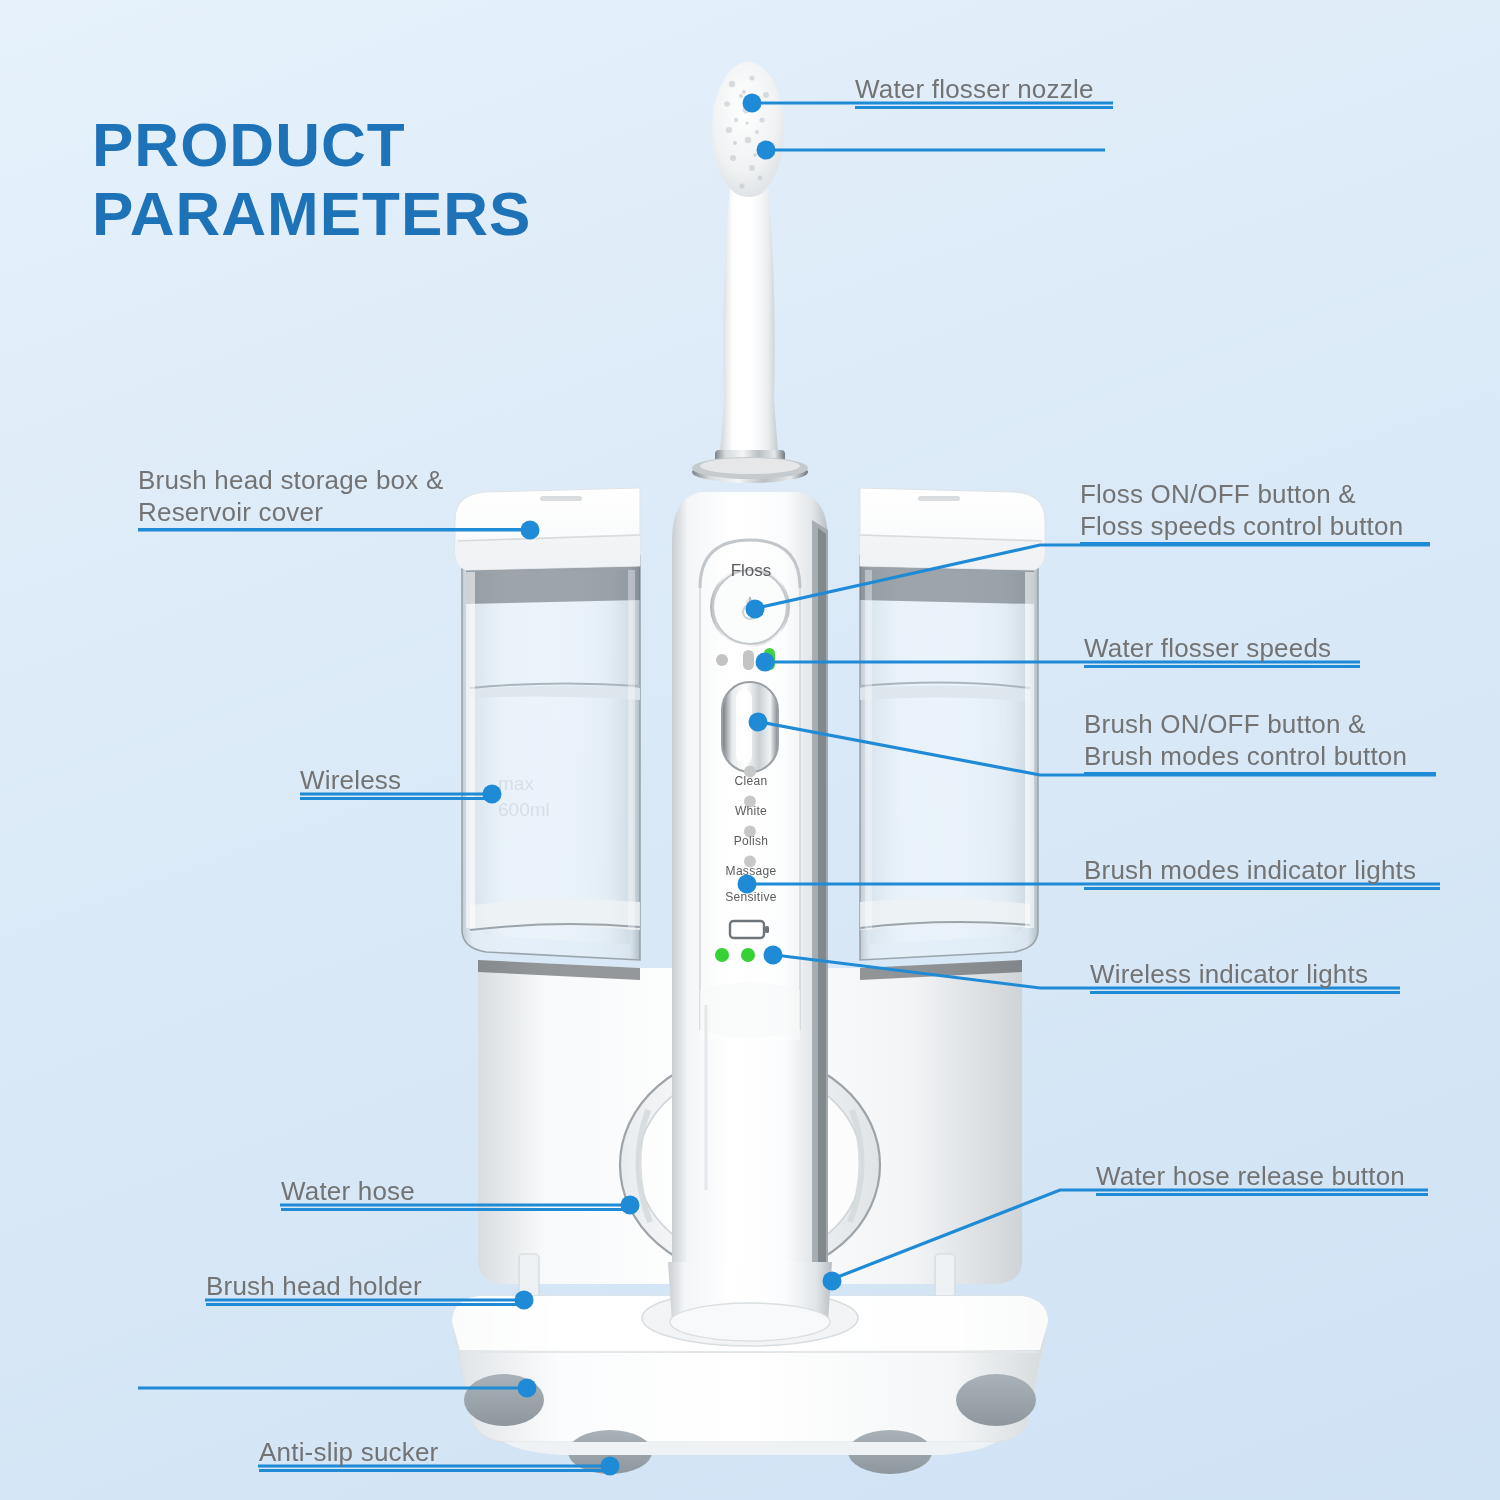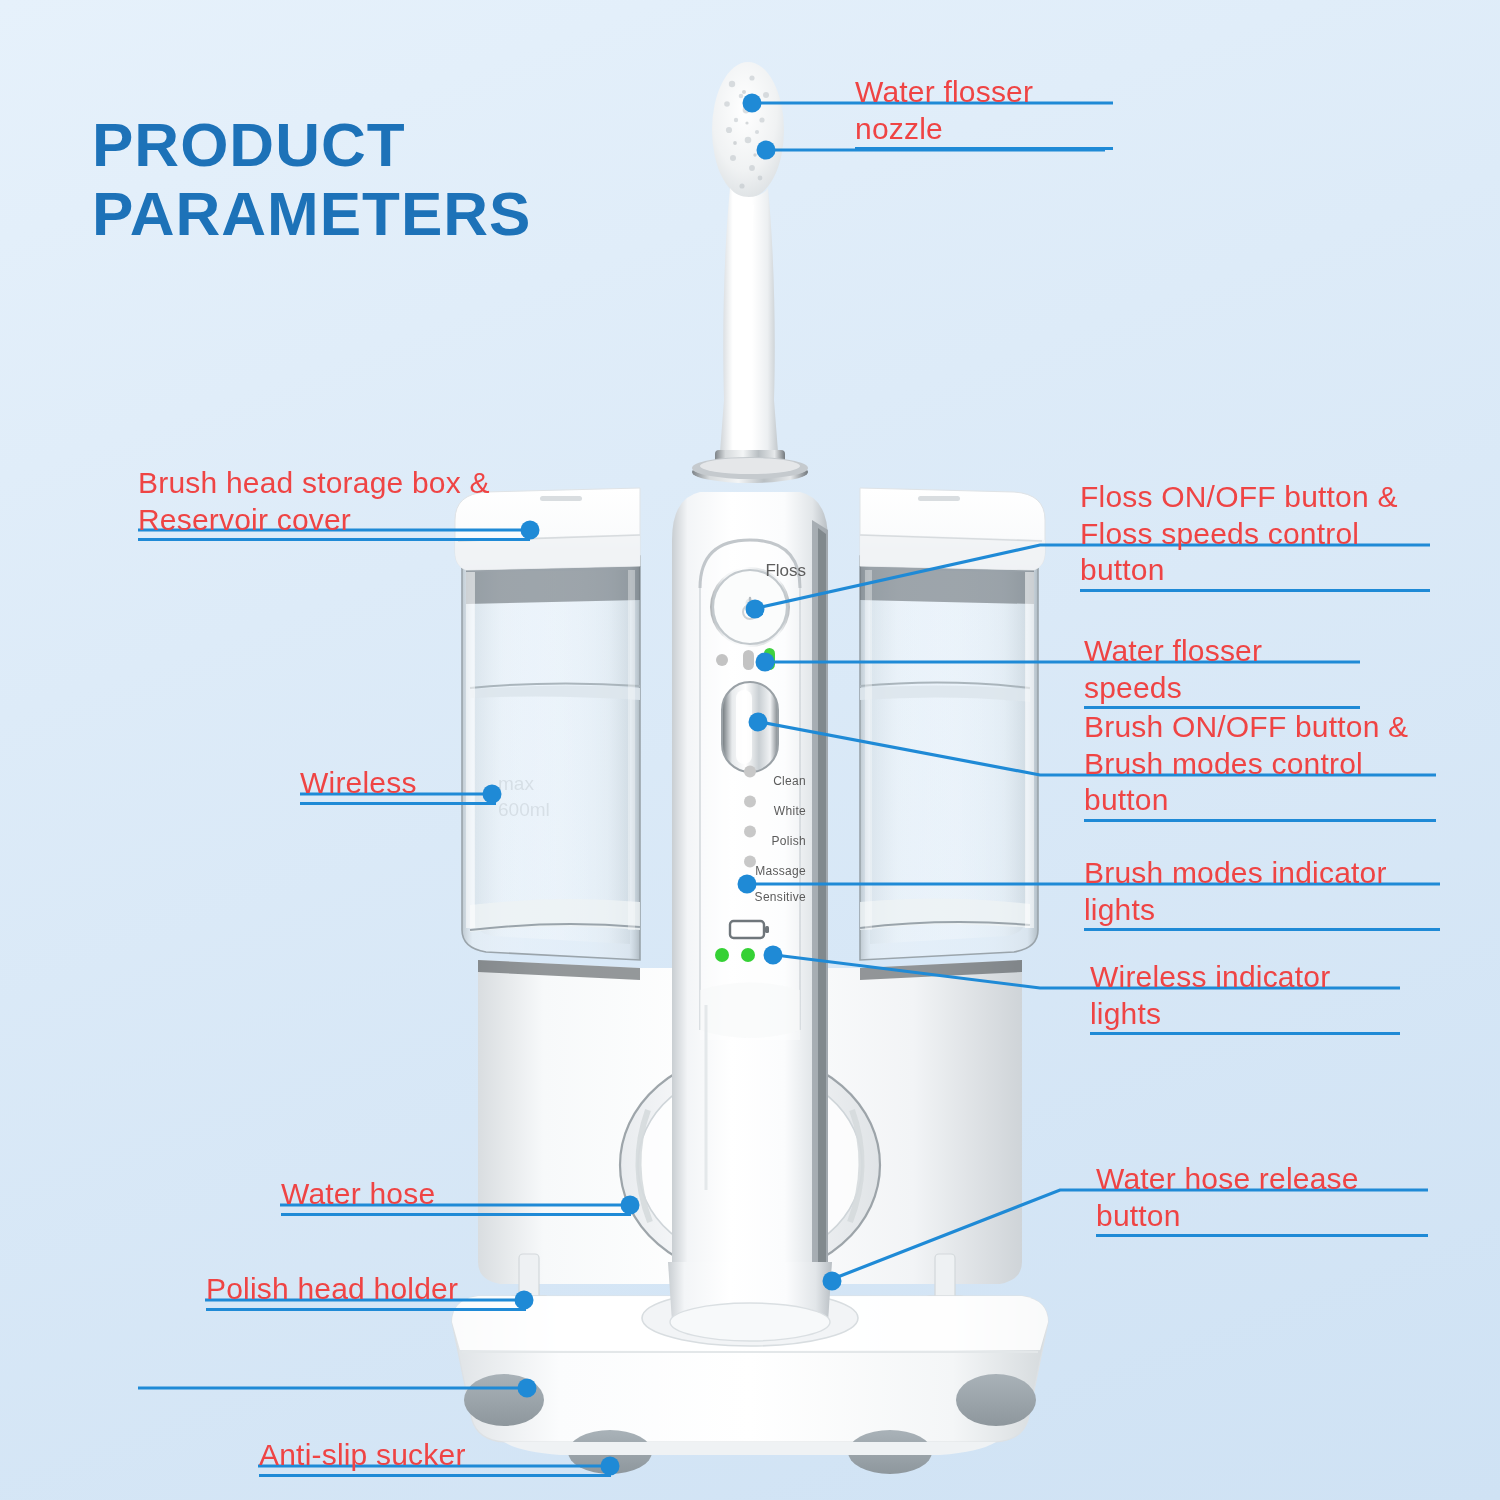--- a/index.html
+++ b/index.html
@@ -18,39 +18,39 @@
     position:absolute;left:92px;top:110px;
     font-size:62px;line-height:1.12;
     font-weight:bold;letter-spacing:1px;
     color:#1d72b8;
     white-space:pre-line;
   }
 
   
   .callout{position:absolute;}
   .callout .ctext{
-    font-size:30px;color:#ef4444;line-height:1.22;
+    font-size:26px;color:#737373;line-height:1.22;
     white-space:pre-line;letter-spacing:.2px;
     font-family:"Liberation Sans", sans-serif;
   }
   .callout.left .ctext{text-align:left;}
   .callout.right .ctext{text-align:left;}
   .underline{height:0;border-top:3px solid #1f8ad6;width:100%;}
 
   
   #leaders{position:absolute;left:0;top:0;width:1500px;height:1500px;pointer-events:none;}
 
   
   #product{position:absolute;left:0;top:0;width:1500px;height:1500px;}
 
   
   .devtext{
     position:absolute;color:#6a6a6a;
     font-family:"Liberation Sans", sans-serif;
-    text-align:right;
+    text-align:center;
   }
   .floss-word{font-size:17px;left:696px;top:561px;width:110px;color:#5d5d5d;}
   .mode-label{font-size:12px;width:110px;left:696px;color:#5b5b5b;letter-spacing:.3px;}
 </style>
 </head>
 <body>
 
 <div id="stage">
 
   <svg id="product" viewBox="0 0 1500 1500">
@@ -421,21 +421,21 @@
     <div class="ctext">Wireless</div>
     <div class="underline"></div>
   </div>
 
   <div class="callout left" style="left:281px;top:1176px;width:350px">
     <div class="ctext">Water hose</div>
     <div class="underline"></div>
   </div>
 
   <div class="callout left" style="left:206px;top:1271px;width:320px">
-    <div class="ctext">Polish head holder</div>
+    <div class="ctext">Brush head holder</div>
     <div class="underline"></div>
   </div>
 
 
   <div class="callout left" style="left:259px;top:1437px;width:352px">
     <div class="ctext">Anti-slip sucker</div>
     <div class="underline"></div>
   </div>
 
 </div>

